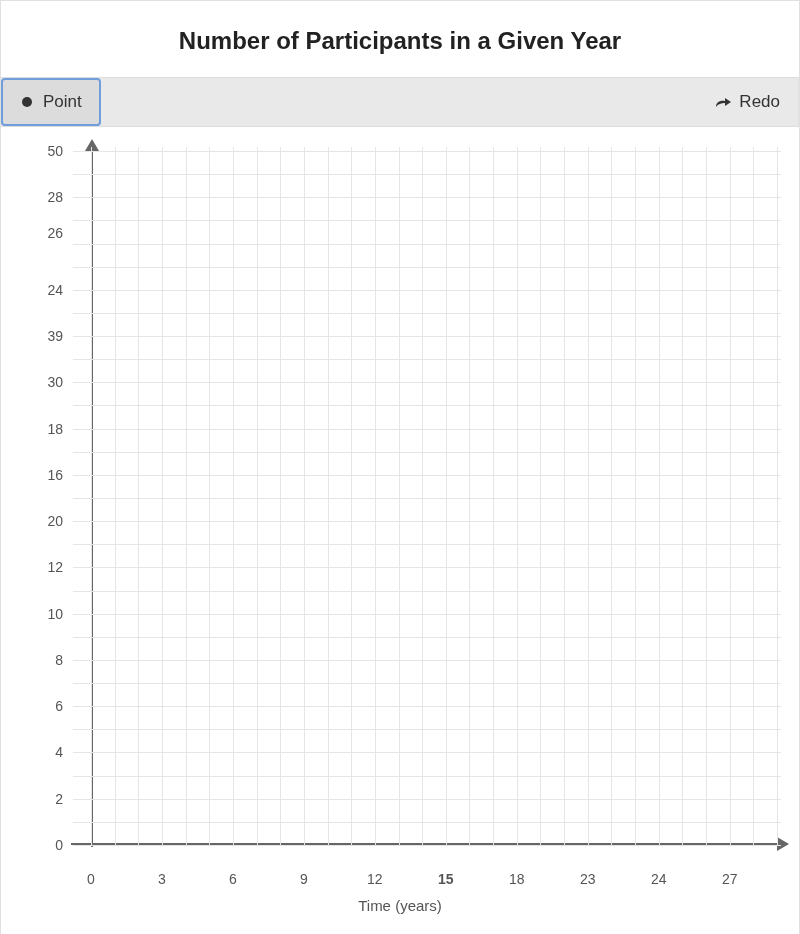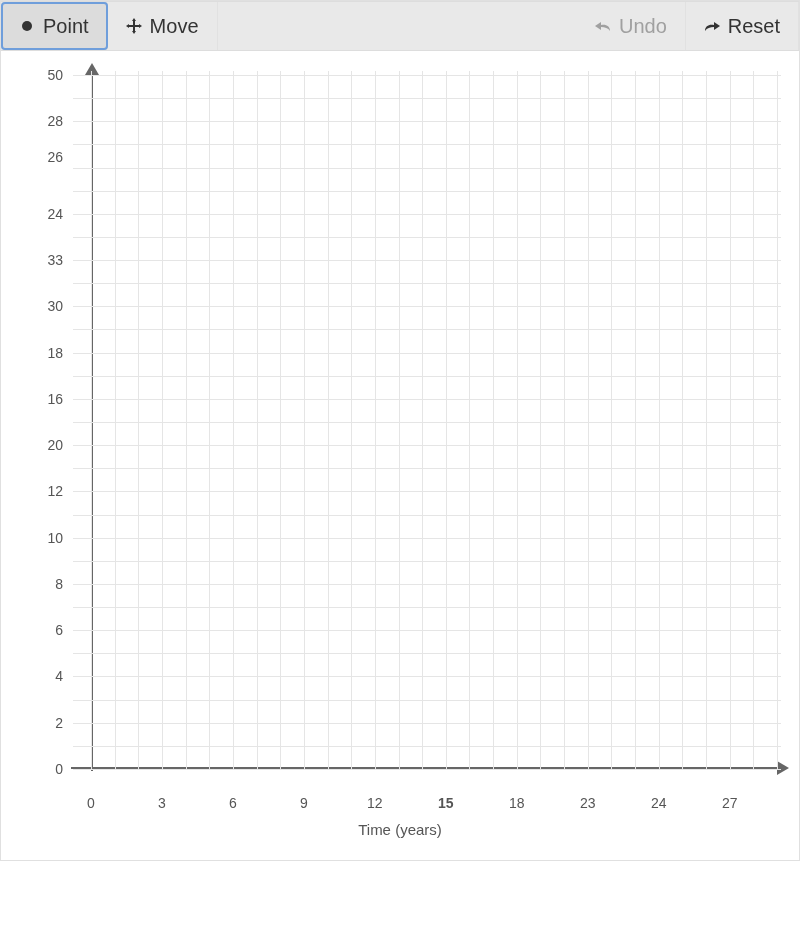--- a/index.html
+++ b/index.html
@@ -27,21 +27,21 @@
     align-items: stretch;
     background: #e9e9e9;
     height: 50px;
     border-top: 1px solid #ddd;
     border-bottom: 1px solid #ddd;
   }
   .tool-btn {
     display: flex;
     align-items: center;
     padding: 0 18px;
-    font-size: 20px;
+    font-size: 17px;
     color: #333;
     cursor: pointer;
     border-right: 1px solid rgba(0,0,0,0.03);
     gap: 8px;
   }
   .tool-btn.selected {
     background: #dcdcdc;
     outline: 2px solid #6f9edb;
     outline-offset: -2px;
     border-radius: 4px;
@@ -140,72 +140,57 @@
     font-size: 14px;
     color: #555;
     transform: translateX(-50%);
   }
 </style>
 </head>
 <body>
 
 <div class="container">
 
+  <div class="title">Number of Participants in a Given Year</div>
 
   <div class="toolbar">
     <div class="tool-btn selected">
       <span class="icon">
           <span class="dot"></span>
         </span>
       <span>Point</span>
     </div>
-    <div class="tool-btn">
-      <span class="icon">
-        <svg width="16" height="16" viewBox="0 0 16 16">
-            <path d="M8 0 L10 3 H9 V7 H13 V6 L16 8 L13 10 V9 H9 V13 H10 L8 16 L6 13 H7 V9 H3 V10 L0 8 L3 6 V7 H7 V3 H6 Z" fill="#333"></path>
-          </svg>
-      </span>
-      <span>Move</span>
-    </div>
     <div class="spacer"></div>
-    <div class="tool-btn disabled">
-      <span class="icon">
-        <svg width="16" height="12" viewBox="0 0 16 12">
-            <path d="M6 2 L0 6 L6 10 V7 C10 7 13 8 15 11 C15 6 11 4 6 5 Z" fill="#a0a0a0"></path>
-          </svg>
-      </span>
-      <span>Undo</span>
-    </div>
     <div class="tool-btn">
       <span class="icon">
         <svg width="16" height="12" viewBox="0 0 16 12">
             <path d="M10 2 L16 6 L10 10 V7 C6 7 3 8 1 11 C1 6 5 4 10 5 Z" fill="#333"></path>
           </svg>
       </span>
-      <span>Reset</span>
+      <span>Redo</span>
     </div>
   </div>
 
   <div class="chart-wrap">
     <div class="y-axis-label">Number of participants (x1000)</div>
 
     <div class="plot-row">
       <div class="y-ticks" id="y-ticks">
           <div class="y-tick" style="top: 698px;">0</div>
           <div class="y-tick" style="top: 651.733px;">2</div>
           <div class="y-tick" style="top: 605.467px;">4</div>
           <div class="y-tick" style="top: 559.2px;">6</div>
           <div class="y-tick" style="top: 512.933px;">8</div>
           <div class="y-tick" style="top: 466.667px;">10</div>
           <div class="y-tick" style="top: 420.4px;">12</div>
           <div class="y-tick" style="top: 374.133px;">20</div>
           <div class="y-tick" style="top: 327.867px;">16</div>
           <div class="y-tick" style="top: 281.6px;">18</div>
           <div class="y-tick" style="top: 235.333px;">30</div>
-          <div class="y-tick" style="top: 189.067px;">33</div>
+          <div class="y-tick" style="top: 189.067px;">39</div>
           <div class="y-tick" style="top: 142.8px;">24</div>
           <div class="y-tick" style="top: 86px;">26</div>
           <div class="y-tick" style="top: 50.2667px;">28</div>
           <div class="y-tick" style="top: 4px;">50</div>
         </div>
       <div class="plot" id="plot">
         <div class="axis-y"></div>
         <div class="axis-x"></div>
         <div class="arrow-up"></div>
         <div class="arrow-right"></div>

